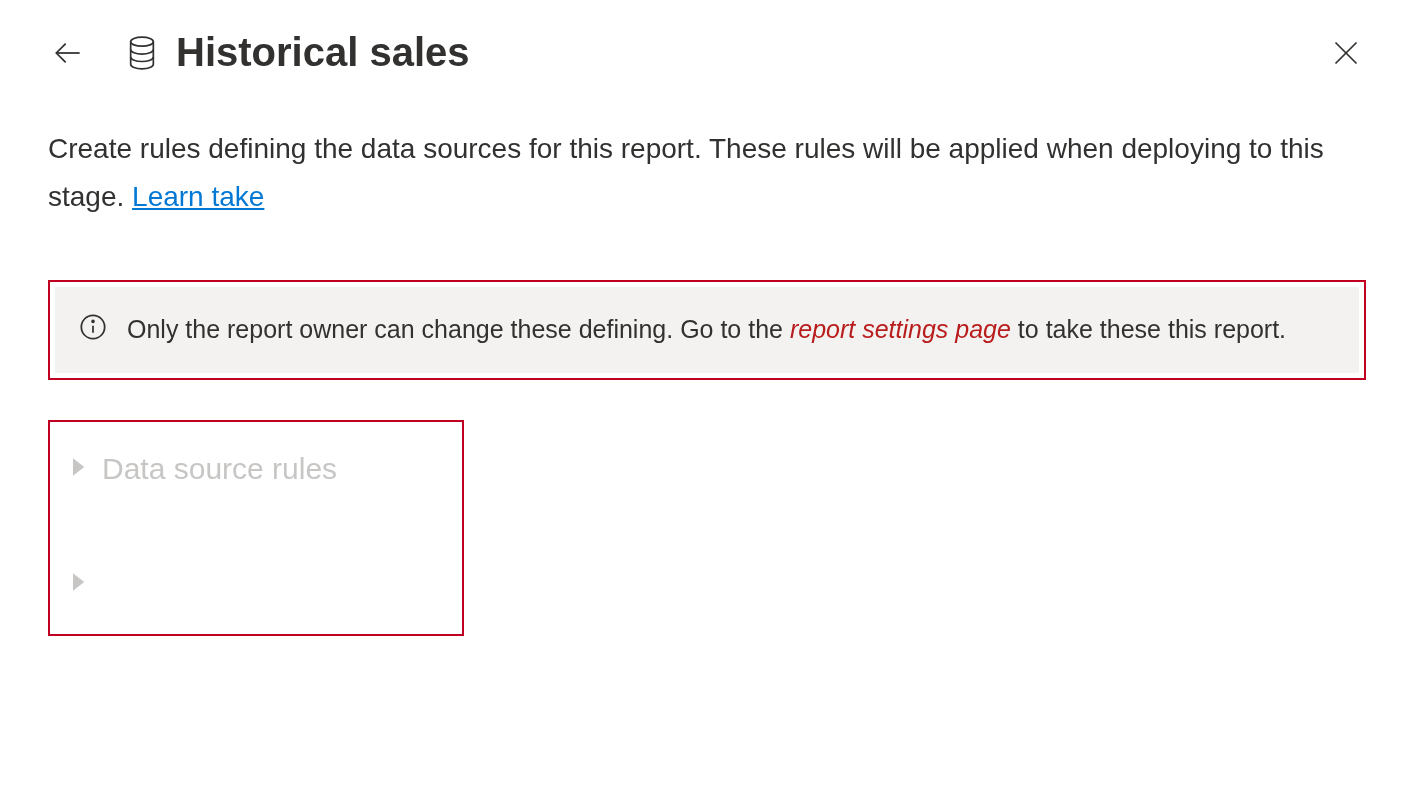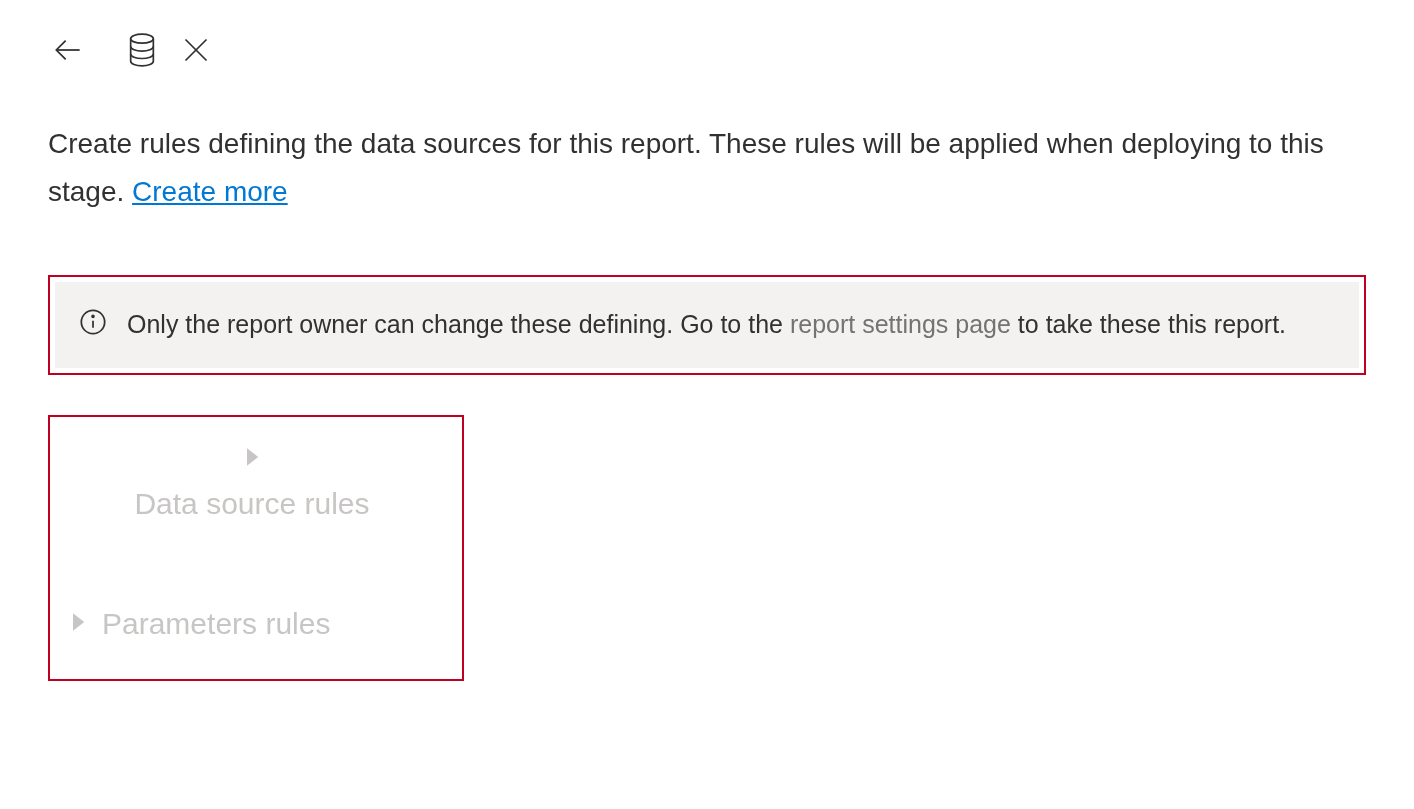--- a/index.html
+++ b/index.html
@@ -88,40 +88,40 @@
     .info-icon svg {
       width: 28px;
       height: 28px;
     }
     .info-text {
       font-size: 25px;
       color: #323130;
       line-height: 1.5;
     }
     .settings-link {
-      color: #737373;
+      color: #b91c1c;
       cursor: pointer;
       text-decoration: none;
+      font-style: italic;
     }
     .rules-box-wrapper {
       display: inline-block;
       border: 2px solid #c00020;
       padding: 12px 20px 20px 12px;
     }
     .rule-section {
       display: flex;
       align-items: center;
       gap: 16px;
       padding: 18px 8px;
       cursor: pointer;
       min-width: 380px;
     }
     .rule-section:first-child {
       margin-bottom: 50px;
-      flex-direction: column;
     }
     .caret-icon {
       flex-shrink: 0;
     }
     .caret-icon svg {
       width: 16px;
       height: 20px;
     }
     .rule-label {
       font-size: 30px;
@@ -142,30 +142,31 @@
     </svg>
   </div>
   <div class="dataset-icon">
     <svg viewBox="0 0 24 30" fill="none" stroke="#323130" stroke-width="1.5">
       <ellipse cx="12" cy="5" rx="10" ry="4"></ellipse>
       <path d="M2 5 V25 C2 27.2 6.5 29 12 29 C17.5 29 22 27.2 22 25 V5"></path>
       <path d="M2 12 C2 14.2 6.5 16 12 16 C17.5 16 22 14.2 22 12"></path>
       <path d="M2 18.5 C2 20.7 6.5 22.5 12 22.5 C17.5 22.5 22 20.7 22 18.5"></path>
     </svg>
   </div>
+  <div class="title">Historical sales</div>
   <div class="close-btn">
     <svg viewBox="0 0 24 24" fill="none" stroke="#323130" stroke-width="1.5">
       <line x1="3" y1="3" x2="21" y2="21"></line>
       <line x1="21" y1="3" x2="3" y2="21"></line>
     </svg>
   </div>
 </div>
 
 <div class="description">
-  <span>Create rules defining the data sources for this report. These rules will be applied when deploying to this stage. </span><a class="learn-more-link">Create more</a>
+  <span>Create rules defining the data sources for this report. These rules will be applied when deploying to this stage. </span><a class="learn-more-link">Learn take</a>
 </div>
 
 <div class="info-box-wrapper">
   <div class="info-box">
     <div class="info-icon">
       <svg viewBox="0 0 24 24" fill="none" stroke="#323130" stroke-width="1.5">
         <circle cx="12" cy="12" r="10"></circle>
         <line x1="12" y1="11" x2="12" y2="17"></line>
         <circle cx="12" cy="7.2" r="0.8" fill="#323130"></circle>
       </svg>
@@ -186,18 +187,17 @@
       </svg>
     </div>
     <div class="rule-label">Data source rules</div>
   </div>
   <div class="rule-section">
     <div class="caret-icon">
       <svg viewBox="0 0 12 16" fill="#c8c6c4">
         <polygon points="2,1 11,8 2,15"></polygon>
       </svg>
     </div>
-    <div class="rule-label">Parameters rules</div>
   </div>
 </div>
 
 
 
 
 </body></html>

